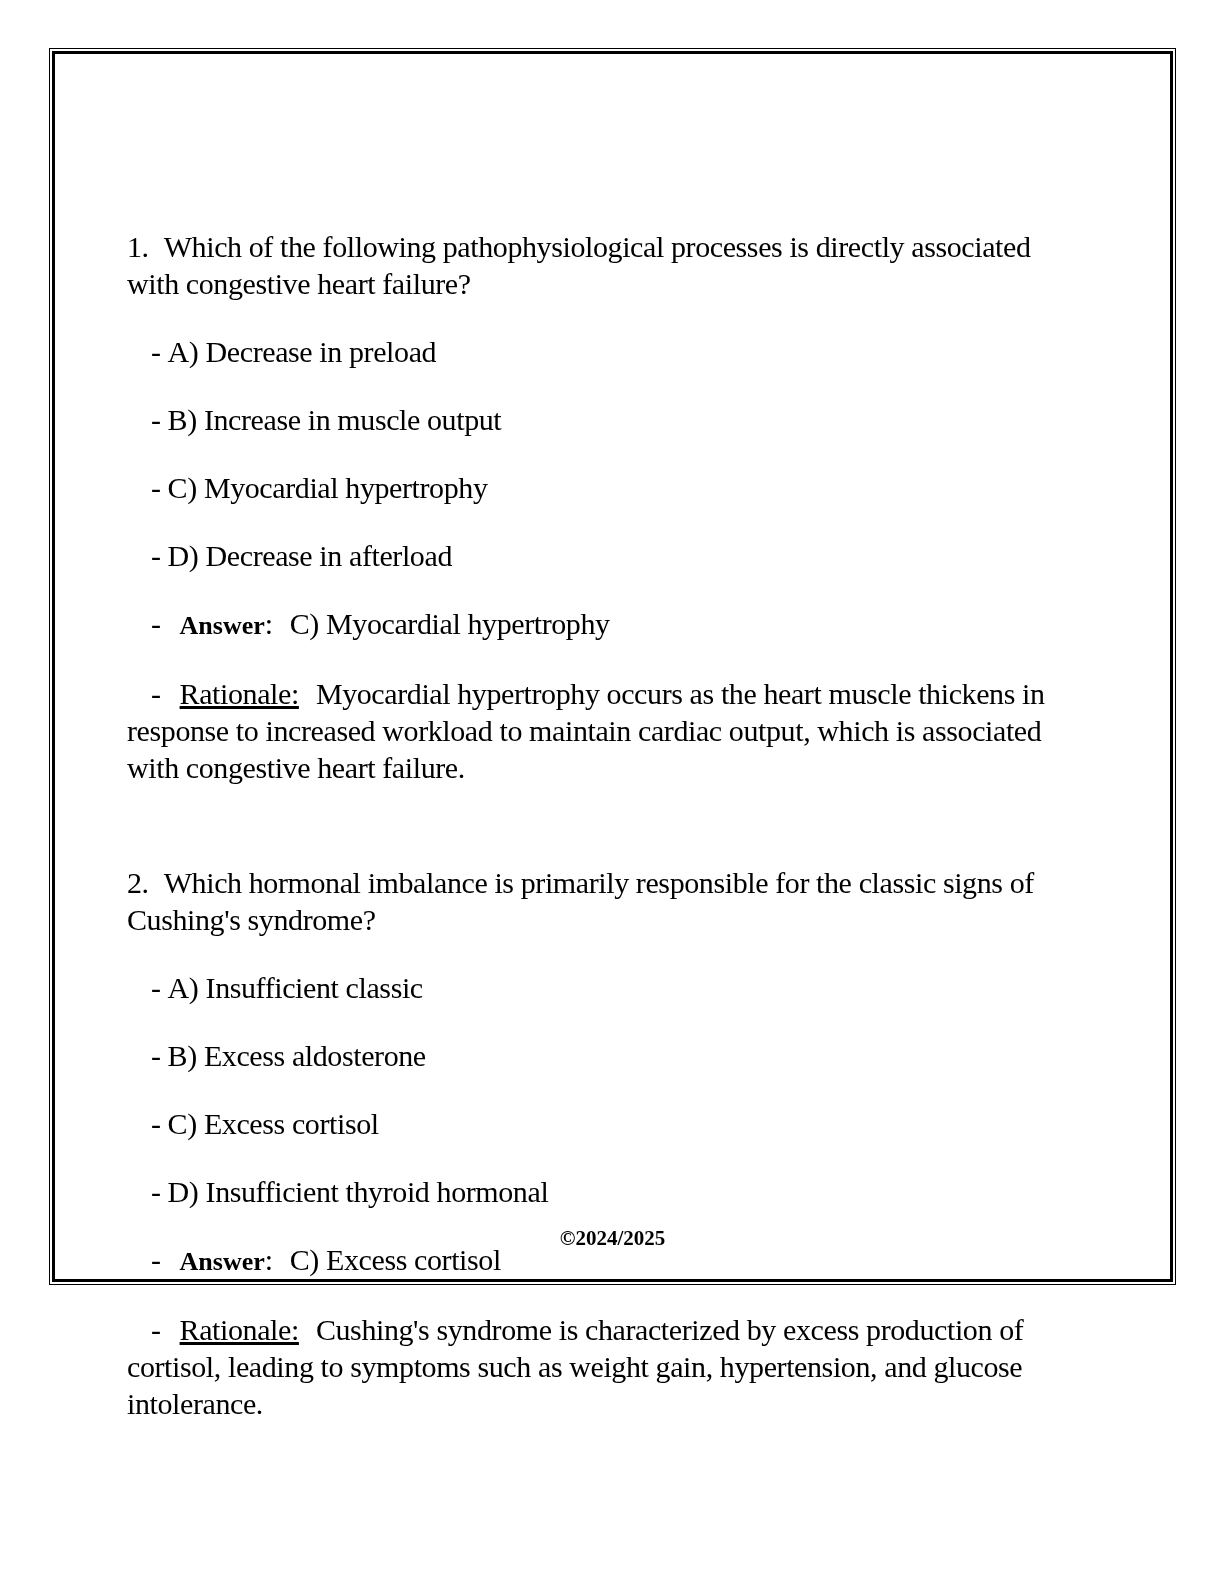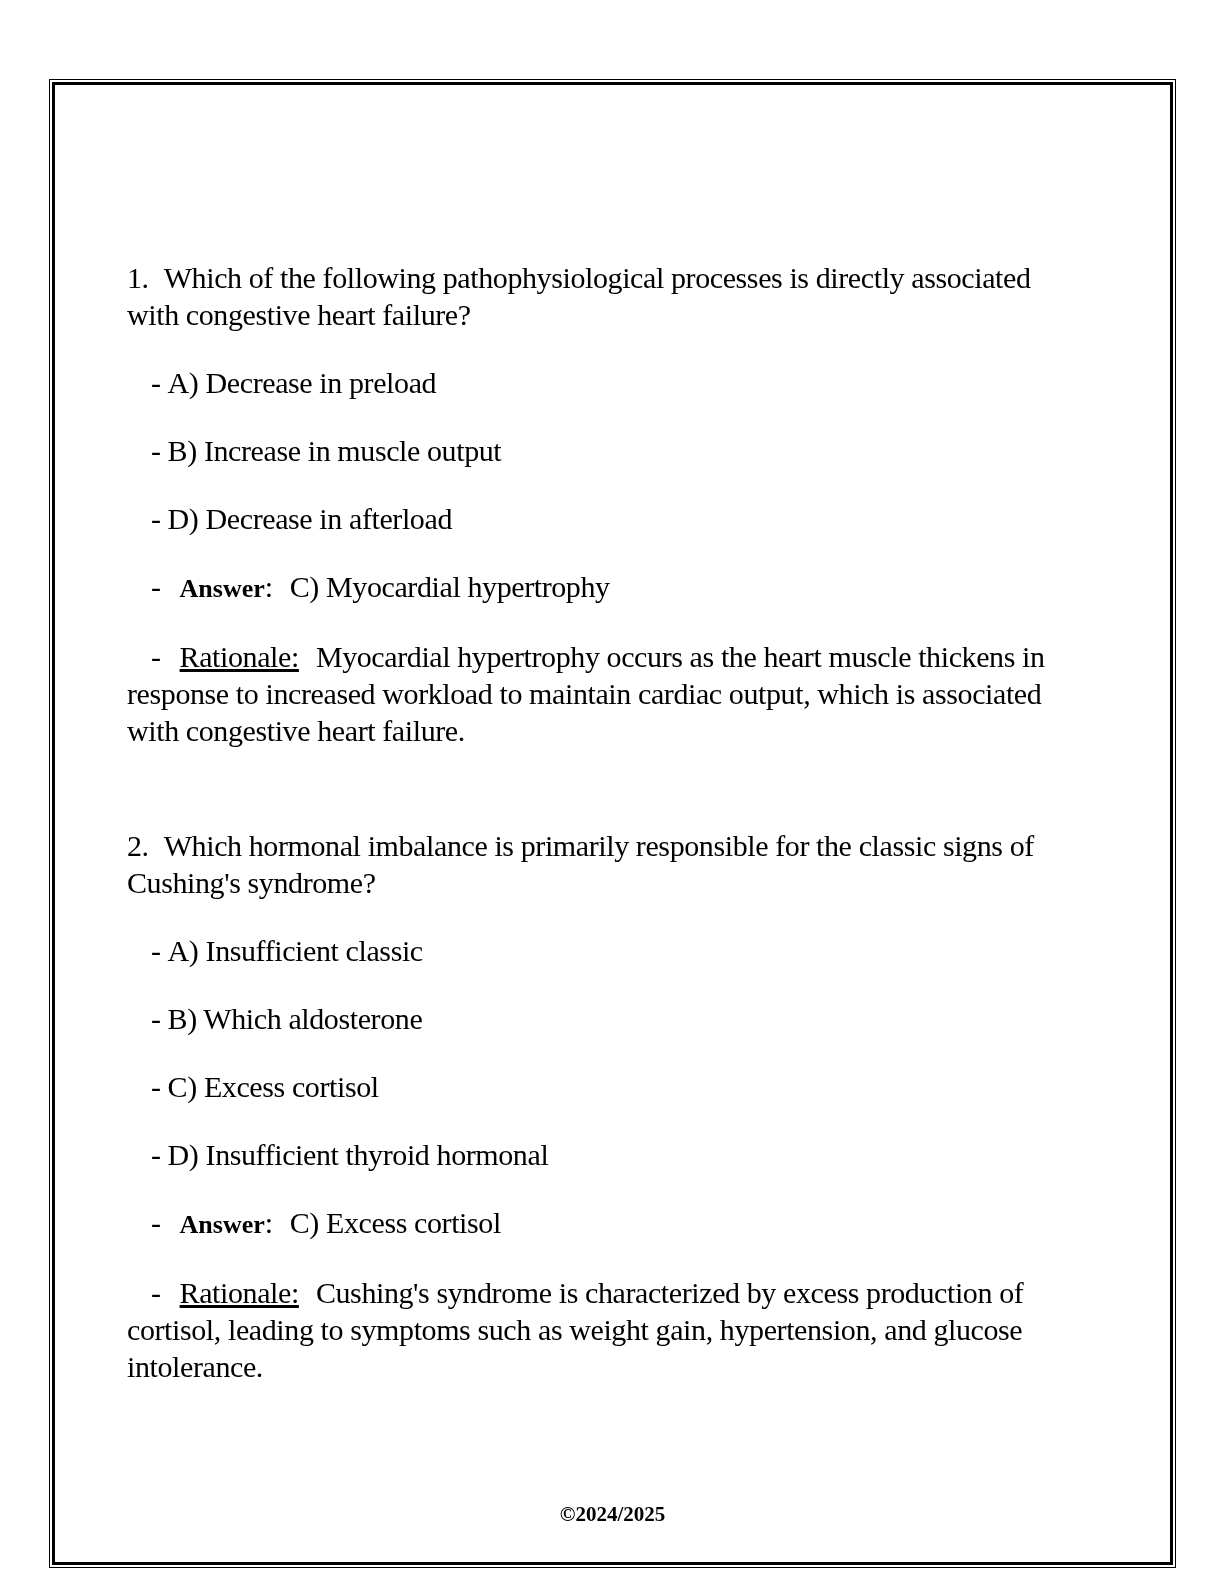--- a/index.html
+++ b/index.html
@@ -13,26 +13,25 @@
     position: relative;
     font-family: "Liberation Serif", "DejaVu Serif", serif;
     color: #000000;
     overflow: hidden;
   }
   .frame-outer {
     position: absolute;
     left: 49px;
     top: 48px;
     width: 1127px;
-    height: 1489px;
+    height: 1237px;
     border: 1px solid #000000;
     padding: 2px;
     box-sizing: border-box;
     background: #ffffff;
-    margin-top: 31px;
   }
   .frame-inner {
     width: 100%;
     height: 100%;
     border: 3px solid #000000;
     box-sizing: border-box;
     position: relative;
   }
   .content {
     padding: 174px 92px 0 72px;
@@ -74,52 +73,53 @@
     margin-right: 17px;
     text-decoration: underline;
   }
   .question-block-2 {
     margin-top: 78px;
   }
   .page-footer {
     position: absolute;
     left: 0;
     right: 0;
-    bottom: 35px;
+    bottom: 28px;
     text-align: center;
     font-family: "Liberation Serif", "DejaVu Serif", serif;
     font-weight: 700;
     font-size: 21px;
     letter-spacing: 0;
   }
 </style>
 </head>
 <body>
 
 <div class="frame-outer">
   <div class="frame-inner">
     <div class="content">
 
       <section class="question-block-1">
         <p class="question-text"><span class="qnum">1.</span><span>Which of the following pathophysiological processes is directly associated with congestive heart failure?</span></p>
 
         <p class="option-line"><span class="marker">-</span><span>A) Decrease in preload</span></p>
         <p class="option-line"><span class="marker">-</span><span>B) Increase in muscle output</span></p>
+        <p class="option-line"><span class="marker">-</span><span>C) Myocardial hypertrophy</span></p>
         <p class="option-line"><span class="marker">-</span><span>D) Decrease in afterload</span></p>
 
         <p class="answer-line"><span class="marker">-</span><span class="answer-label">Answer</span><span class="answer-sep">:</span><span>C) Myocardial hypertrophy</span></p>
 
         <p class="rationale-line"><span class="marker">-</span><span class="rationale-label">Rationale:</span><span>Myocardial hypertrophy occurs as the heart muscle thickens in response to increased workload to maintain cardiac output, which is associated with congestive heart failure.</span></p>
       </section>
 
       <section class="question-block-2">
         <p class="question-text"><span class="qnum">2.</span><span>Which hormonal imbalance is primarily responsible for the classic signs of Cushing's syndrome?</span></p>
 
         <p class="option-line"><span class="marker">-</span><span>A) Insufficient classic</span></p>
-        <p class="option-line"><span class="marker">-</span><span>B) Which aldosterone</span></p>
+        <p class="option-line"><span class="marker">-</span><span>B) Excess aldosterone</span></p>
         <p class="option-line"><span class="marker">-</span><span>C) Excess cortisol</span></p>
         <p class="option-line"><span class="marker">-</span><span>D) Insufficient thyroid hormonal</span></p>
 
         <p class="answer-line"><span class="marker">-</span><span class="answer-label">Answer</span><span class="answer-sep">:</span><span>C) Excess cortisol</span></p>
 
         <p class="rationale-line"><span class="marker">-</span><span class="rationale-label">Rationale:</span><span>Cushing's syndrome is characterized by excess production of cortisol, leading to symptoms such as weight gain, hypertension, and glucose intolerance.</span></p>
       </section>
 
     </div>
 

